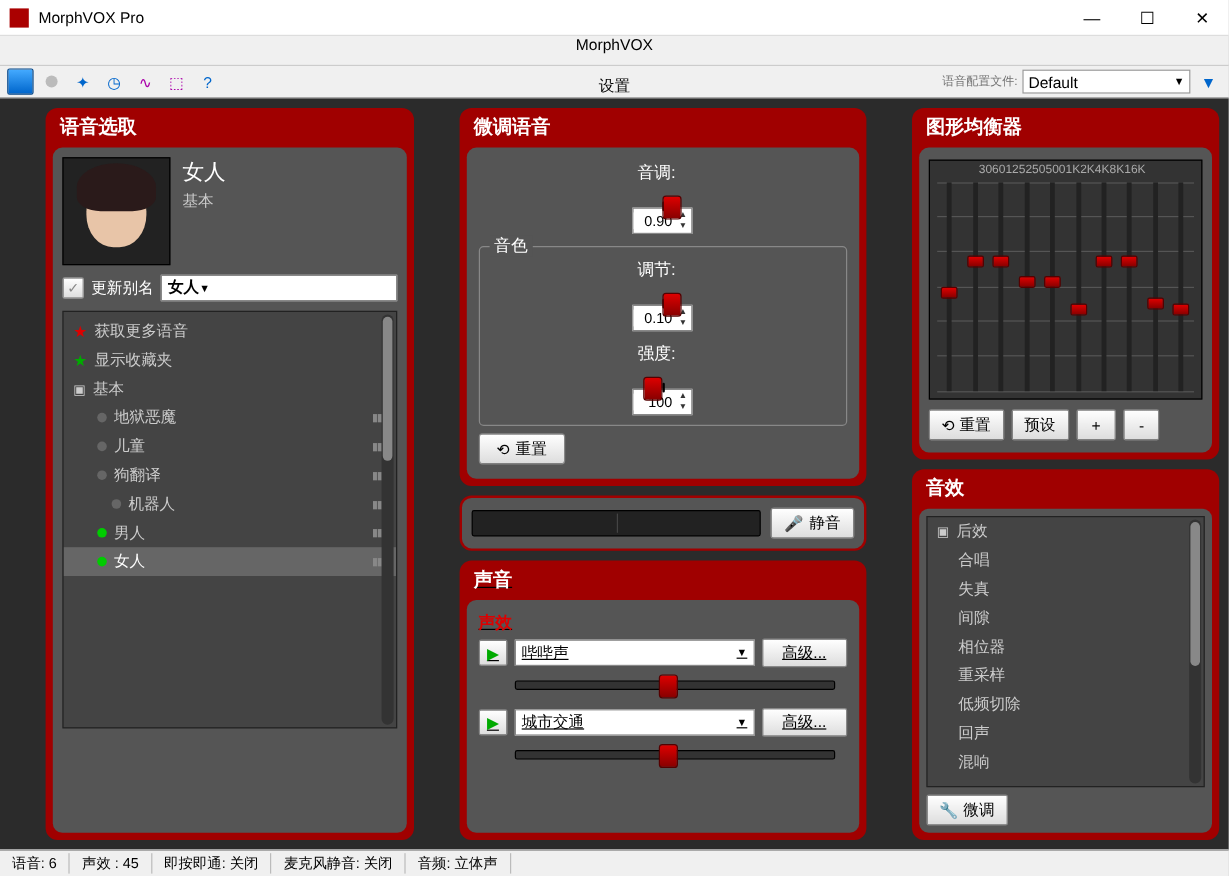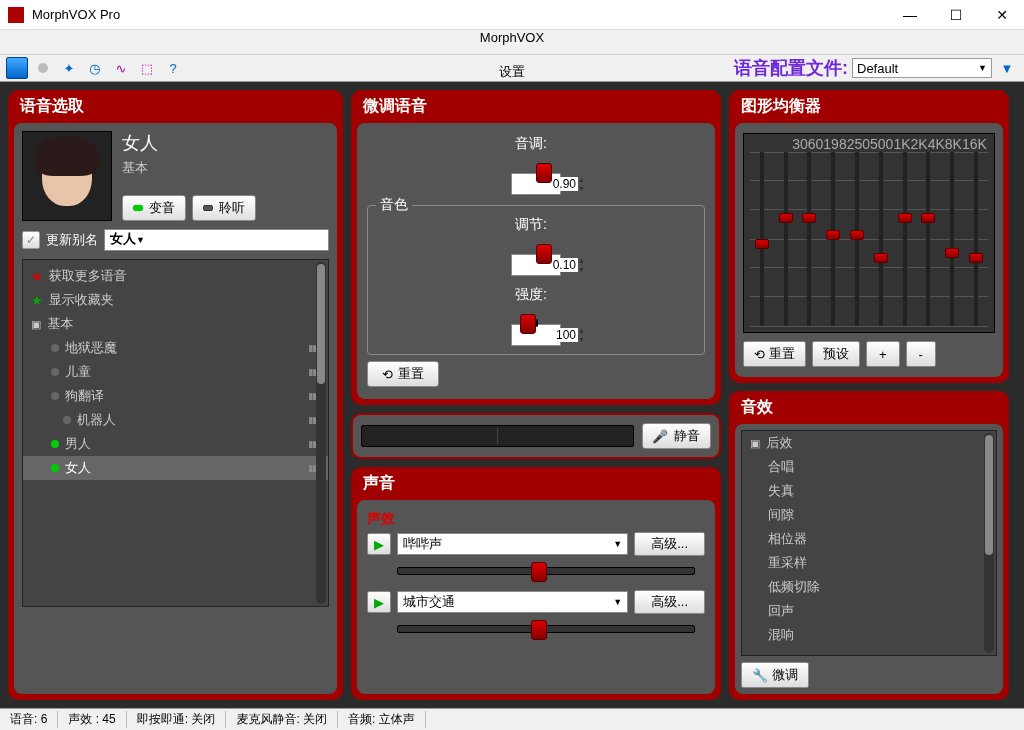--- a/index.html
+++ b/index.html
@@ -13,27 +13,27 @@
 .titlebar .win-btn { width: 28px; height: 22px; display: flex; align-items: center; justify-content: center; cursor: default; font-size: 14px; }
 
 
 .menubar { height: 24px; background: #f0f0f0; display: flex; align-items: center; padding: 0 8px; gap: 18px; font-size: 13px; flex-direction: column; }
 .menubar span { cursor: default; }
 
 
 .toolbar { height: 28px; background: #f0f0f0; border-top: 1px solid #ccc; border-bottom: 1px solid #999; display: flex; align-items: center; padding: 0 6px; gap: 4px; }
 .toolbar .tbtn { width: 22px; height: 22px; display: flex; align-items: center; justify-content: center; cursor: default; }
 .toolbar .spacer { flex: 1; }
-.toolbar .profile-label { font-size: 18px; color: #6d28d9; font-weight: bold; }
+.toolbar .profile-label { font-size: 10px; color: #737373; font-weight: normal; }
 .toolbar .profile-select { width: 140px; height: 20px; border: 1px solid #999; background: #fff; padding: 0 4px; font-size: 13px; display: flex; align-items: center; }
 .toolbar .dropdown-arrow { font-size: 9px; margin-left: auto; }
 
 
 .content { background: #2b2b2b; padding: 8px; display: flex; gap: 8px; height: 626px; }
-.col { display: flex; flex-direction: column; gap: 8px; }
+.col { display: flex; flex-direction: column; gap: 8px; margin-left: 30px; }
 .col-left { width: 335px; }
 .col-mid { width: 370px; }
 .col-right { width: 280px; }
 
 
 .panel { background: #a00000; border-radius: 10px; padding: 2px 2px 6px 2px; display: flex; flex-direction: column; }
 .panel-title { color: #fff; font-weight: bold; font-size: 16px; padding: 4px 10px 6px 10px; }
 .panel-body { background: #555; border-radius: 8px; margin: 0 4px; padding: 8px; flex: 1; position: relative; }
 
 
@@ -68,21 +68,21 @@
 .vl-scrollbar { position: absolute; right: 2px; top: 2px; bottom: 2px; width: 10px; background: #333; border-radius: 5px; }
 .vl-thumb { position: absolute; top: 2px; left: 1px; right: 1px; height: 120px; background: #888; border-radius: 4px; }
 
 
 .tweak .panel-body { padding: 12px 10px; }
 .tweak-row { display: flex; align-items: center; gap: 10px; margin-bottom: 10px; flex-direction: column; }
 .tweak-label { color: #fff; font-size: 14px; width: 42px; }
 .slider-wrap { flex: 1; position: relative; height: 20px; }
 .slider-track { position: absolute; top: 5px; left: 0; right: 0; height: 8px; background: #333; border: 1px solid #000; border-radius: 2px; }
 .slider-knob { position: absolute; top: 0; width: 16px; height: 20px; background: linear-gradient(#d00,#800); border: 1px solid #500; border-radius: 3px; }
-.spinner { width: 50px; height: 22px; background: #fff; border: 1px solid #888; display: flex; align-items: center; padding-left: 32px; }
+.spinner { width: 50px; height: 22px; background: #fff; border: 1px solid #888; display: flex; align-items: center; }
 .spinner input { border: none; width: 34px; text-align: right; font-size: 12px; padding-right: 2px; }
 .spinner .arrows { width: 14px; display: flex; flex-direction: column; font-size: 7px; line-height: 9px; text-align: center; color: #333; }
 .timbre-group { border: 1px solid #888; border-radius: 4px; padding: 10px 8px 6px 8px; margin-top: 4px; position: relative; }
 .timbre-title { position: absolute; top: -10px; left: 8px; background: #555; color: #fff; padding: 0 4px; font-size: 14px; }
 .reset-btn { background: linear-gradient(#fff,#ddd); border: 1px solid #888; border-radius: 3px; padding: 3px 14px; font-size: 13px; margin-top: 6px; display: inline-flex; align-items: center; gap: 5px; }
 
 
 .level-panel { background: #555; border-radius: 10px; padding: 8px; display: flex; align-items: center; gap: 8px; border: 2px solid #a00000; }
 .meter { flex: 1; height: 22px; background: #222; border: 1px solid #000; border-radius: 2px; position: relative; overflow: hidden; }
 .meter-bar { position: absolute; top: 3px; bottom: 3px; left: 3px; width: 0%; background: linear-gradient(90deg,#0f0,#ff0,#f00); }
@@ -96,21 +96,21 @@
 .sound-group-title.first { border-top: none; padding-top: 0; }
 .sound-row { display: flex; align-items: center; gap: 6px; margin-bottom: 6px; }
 .play-btn { width: 24px; height: 22px; background: linear-gradient(#fff,#ddd); border: 1px solid #888; border-radius: 2px; display: flex; align-items: center; justify-content: center; color: #0a0; }
 .sound-select { flex: 1; height: 22px; background: #fff; border: 1px solid #888; padding: 0 5px; display: flex; align-items: center; font-size: 13px; }
 .adv-btn { background: linear-gradient(#fff,#ddd); border: 1px solid #888; border-radius: 2px; padding: 2px 16px; font-size: 13px; }
 .sound-slider { margin: 4px 10px 10px 30px; position: relative; height: 18px; }
 
 
 .eq .panel-body { padding: 10px 8px; }
 .eq-grid { background: #333; border: 1px solid #000; height: 200px; position: relative; margin-bottom: 8px; }
-.eq-labels { position: absolute; top: 2px; left: 0; right: 0; display: flex; justify-content: center; font-size: 14px; color: #aaa; padding-left: 41px; }
+.eq-labels { position: absolute; top: 2px; left: 0; right: 0; display: flex; justify-content: flex-start; font-size: 10px; color: #aaa; padding-left: 41px; }
 .eq-hlines { position: absolute; top: 18px; bottom: 6px; left: 6px; right: 6px; }
 .eq-hlines div { position: absolute; left: 0; right: 0; height: 1px; background: #555; }
 .eq-sliders { position: absolute; top: 18px; bottom: 6px; left: 6px; right: 6px; display: flex; justify-content: space-around; }
 .eq-vslider { position: relative; width: 14px; }
 .eq-vtrack { position: absolute; top: 0; bottom: 0; left: 5px; width: 4px; background: #222; }
 .eq-vknob { position: absolute; left: 0; width: 14px; height: 10px; background: linear-gradient(#d00,#800); border: 1px solid #500; border-radius: 2px; }
 .eq-btns { display: flex; gap: 6px; }
 .eq-btn { background: linear-gradient(#fff,#ddd); border: 1px solid #888; border-radius: 2px; padding: 3px 10px; font-size: 13px; display: flex; align-items: center; gap: 4px; }
 .eq-btn.small { padding: 3px 12px; }
 
@@ -171,30 +171,20 @@
     <div class="panel voice-sel">
       <div class="panel-title">语音选取</div>
       <div class="panel-body">
         <div class="voice-header">
           <div class="avatar">
               <div class="avatar-face"></div>
             </div>
           <div class="voice-info">
             <div class="voice-name">女人</div>
             <div class="voice-cat">基本</div>
-            <div class="voice-btns">
-              <div class="toggle-btn">
-                  <span class="led green"></span>
-                  <span>变音</span>
-                </div>
-              <div class="toggle-btn">
-                  <span class="led off"></span>
-                  <span>聆听</span>
-                </div>
-            </div>
           </div>
         </div>
         <div class="alias-row">
           <div class="check-icon">✓</div>
           <span class="alias-label">更新别名</span>
           <div class="alias-input"><span>女人</span><span style="margin-left:auto;font-size:9px;">▼</span></div>
         </div>
         <div class="voice-list">
           <div class="voice-list-inner">
             <div class="vl-item link">
@@ -310,21 +300,21 @@
             <div style="left:50%;"></div>
           </div>
         <div class="meter-bar"></div>
       </div>
       <div class="mute-btn">
           <span>🎤</span>
           <span>静音</span>
         </div>
     </div>
 
-    <div class="panel sound" style="flex:1;">
+    <div class="panel sound" style="flex:1;text-decoration:underline;">
       <div class="panel-title">声音</div>
       <div class="panel-body">
         <div class="sound-group-title first">声效</div>
         <div class="sound-row">
           <div class="play-btn">▶</div>
           <div class="sound-select">
               <span>哔哔声</span>
               <span style="margin-left:auto;font-size:9px;">▼</span>
             </div>
           <div class="adv-btn">高级...</div>
@@ -350,21 +340,21 @@
   </div>
 
   <div class="col col-right">
     <div class="panel eq">
       <div class="panel-title">图形均衡器</div>
       <div class="panel-body">
         <div class="eq-grid">
           <div class="eq-labels" id="eq-labels">
               <span>30</span>
               <span>60</span>
-              <span>198</span>
+              <span>125</span>
               <span>250</span>
               <span>500</span>
               <span>1K</span>
               <span>2K</span>
               <span>4K</span>
               <span>8K</span>
               <span>16K</span>
             </div>
           <div class="eq-hlines">
               <div style="top:0%;"></div>

